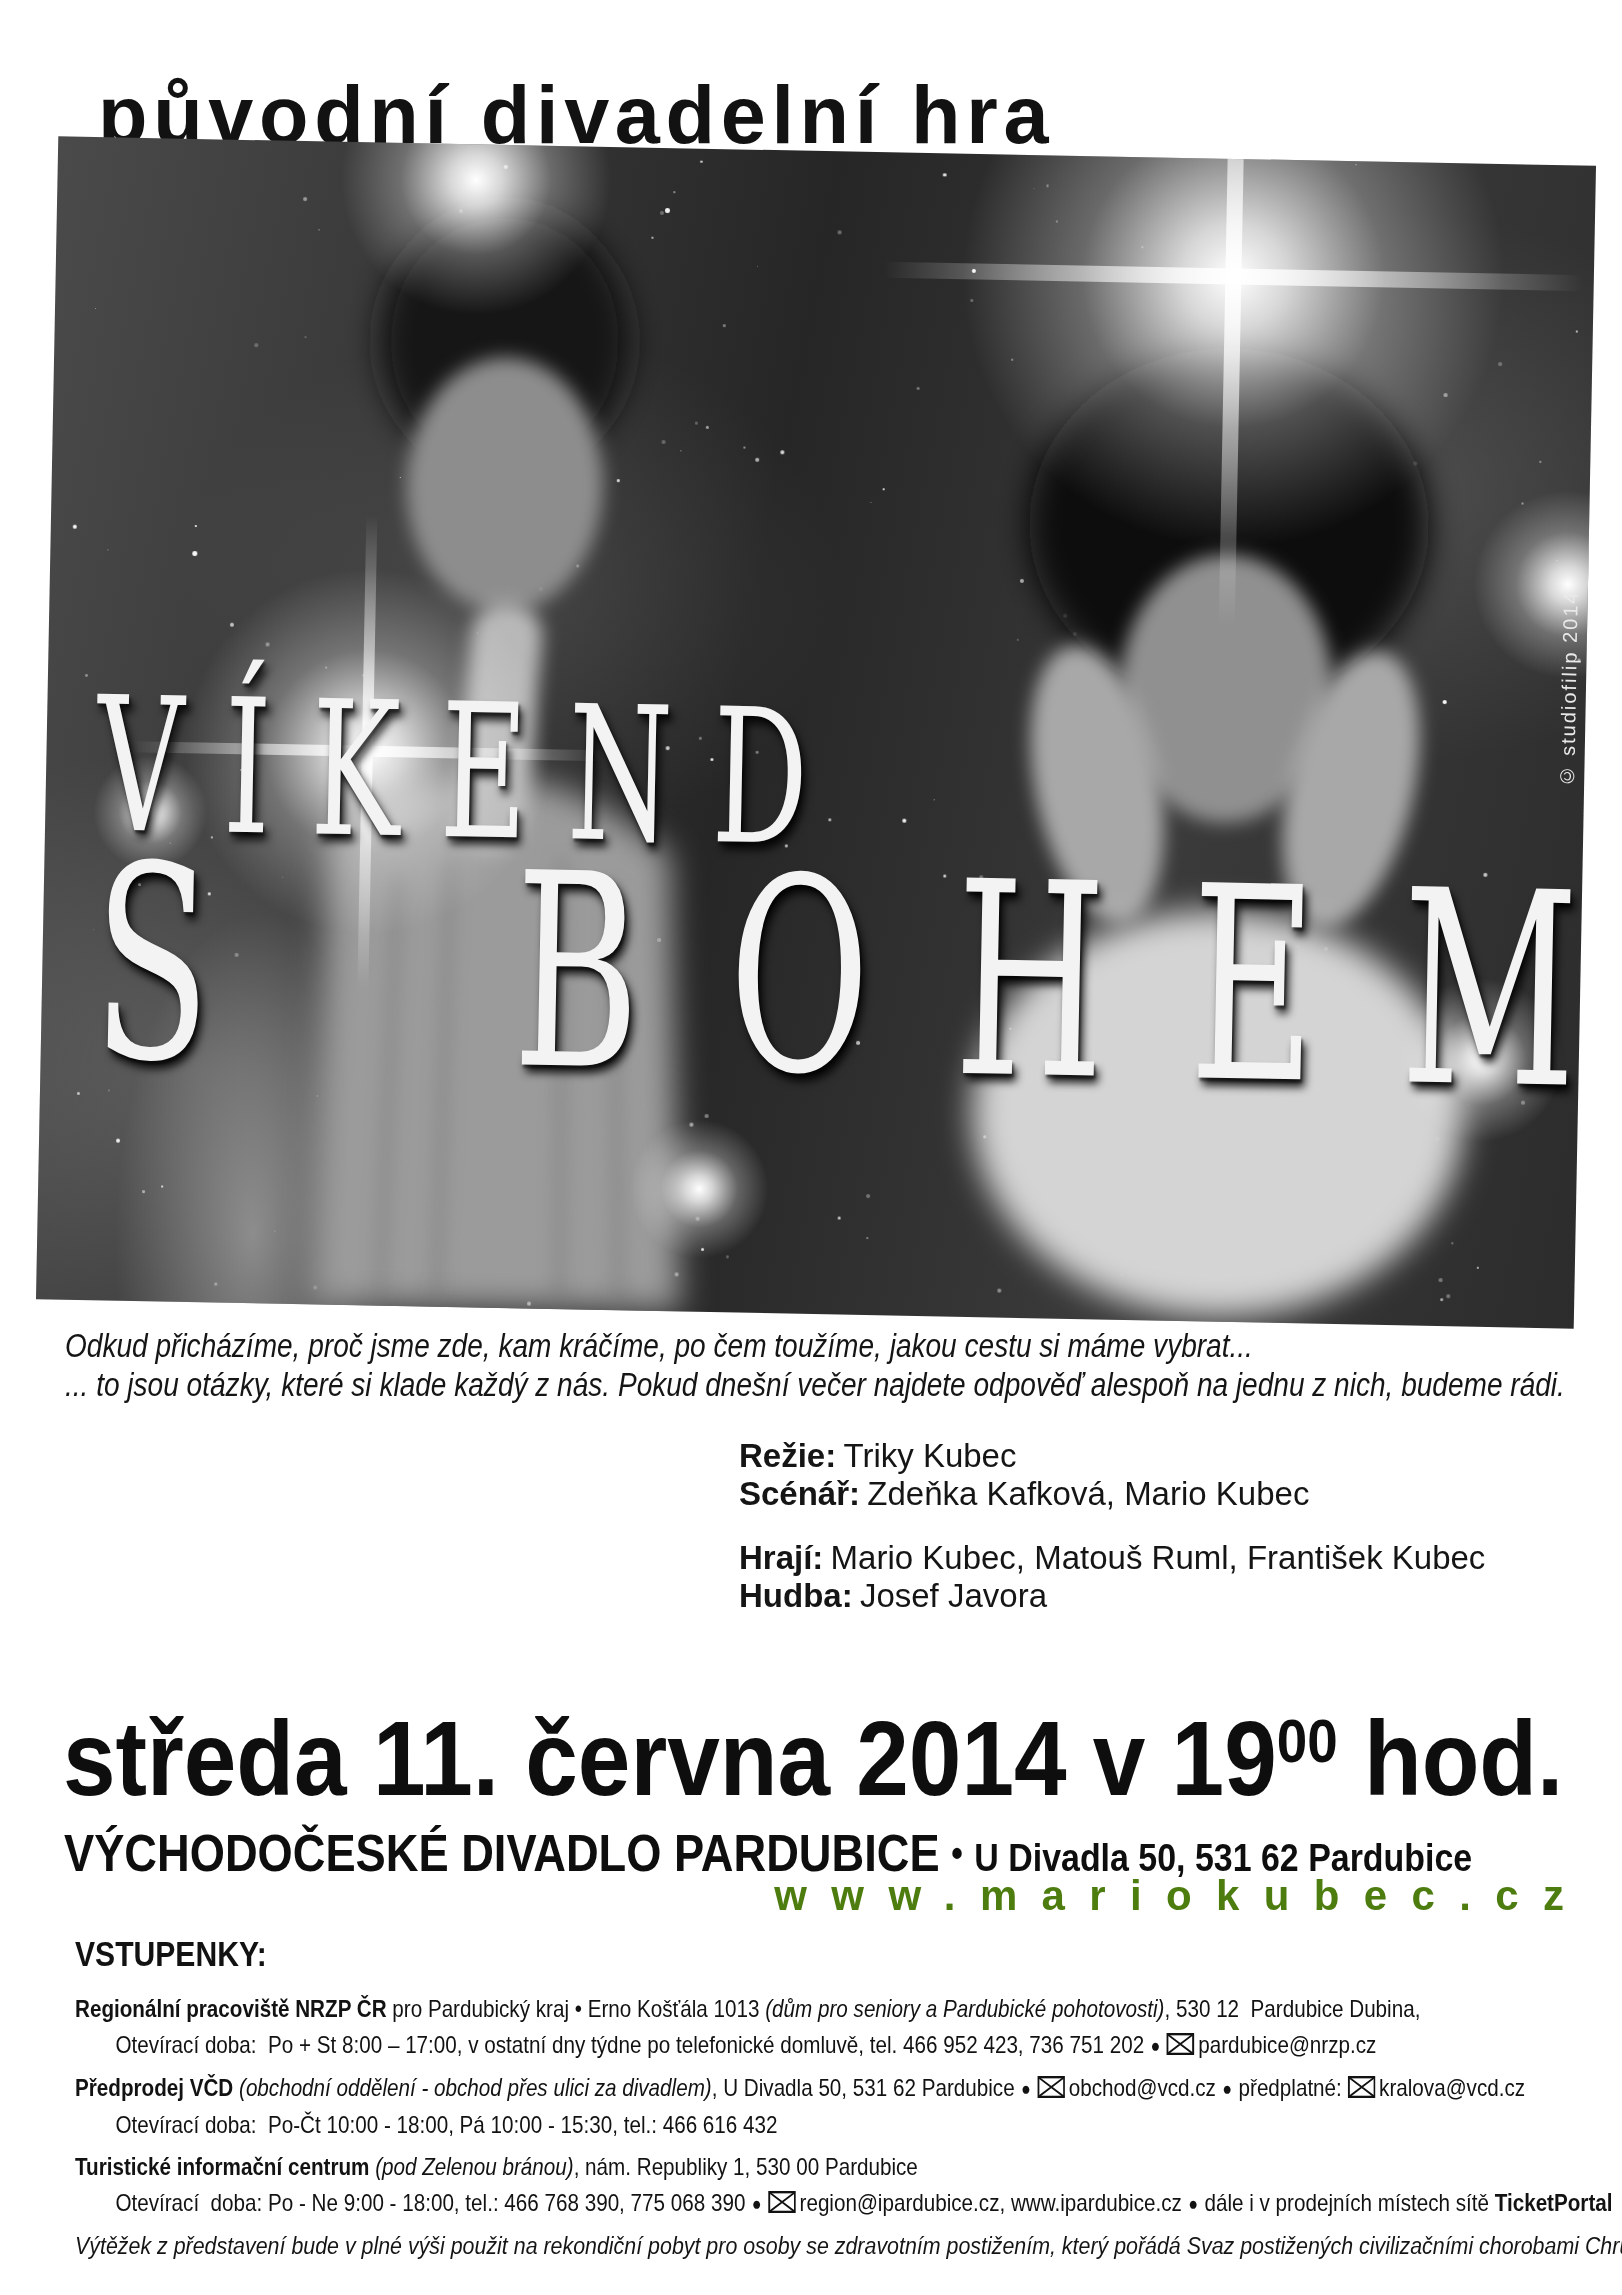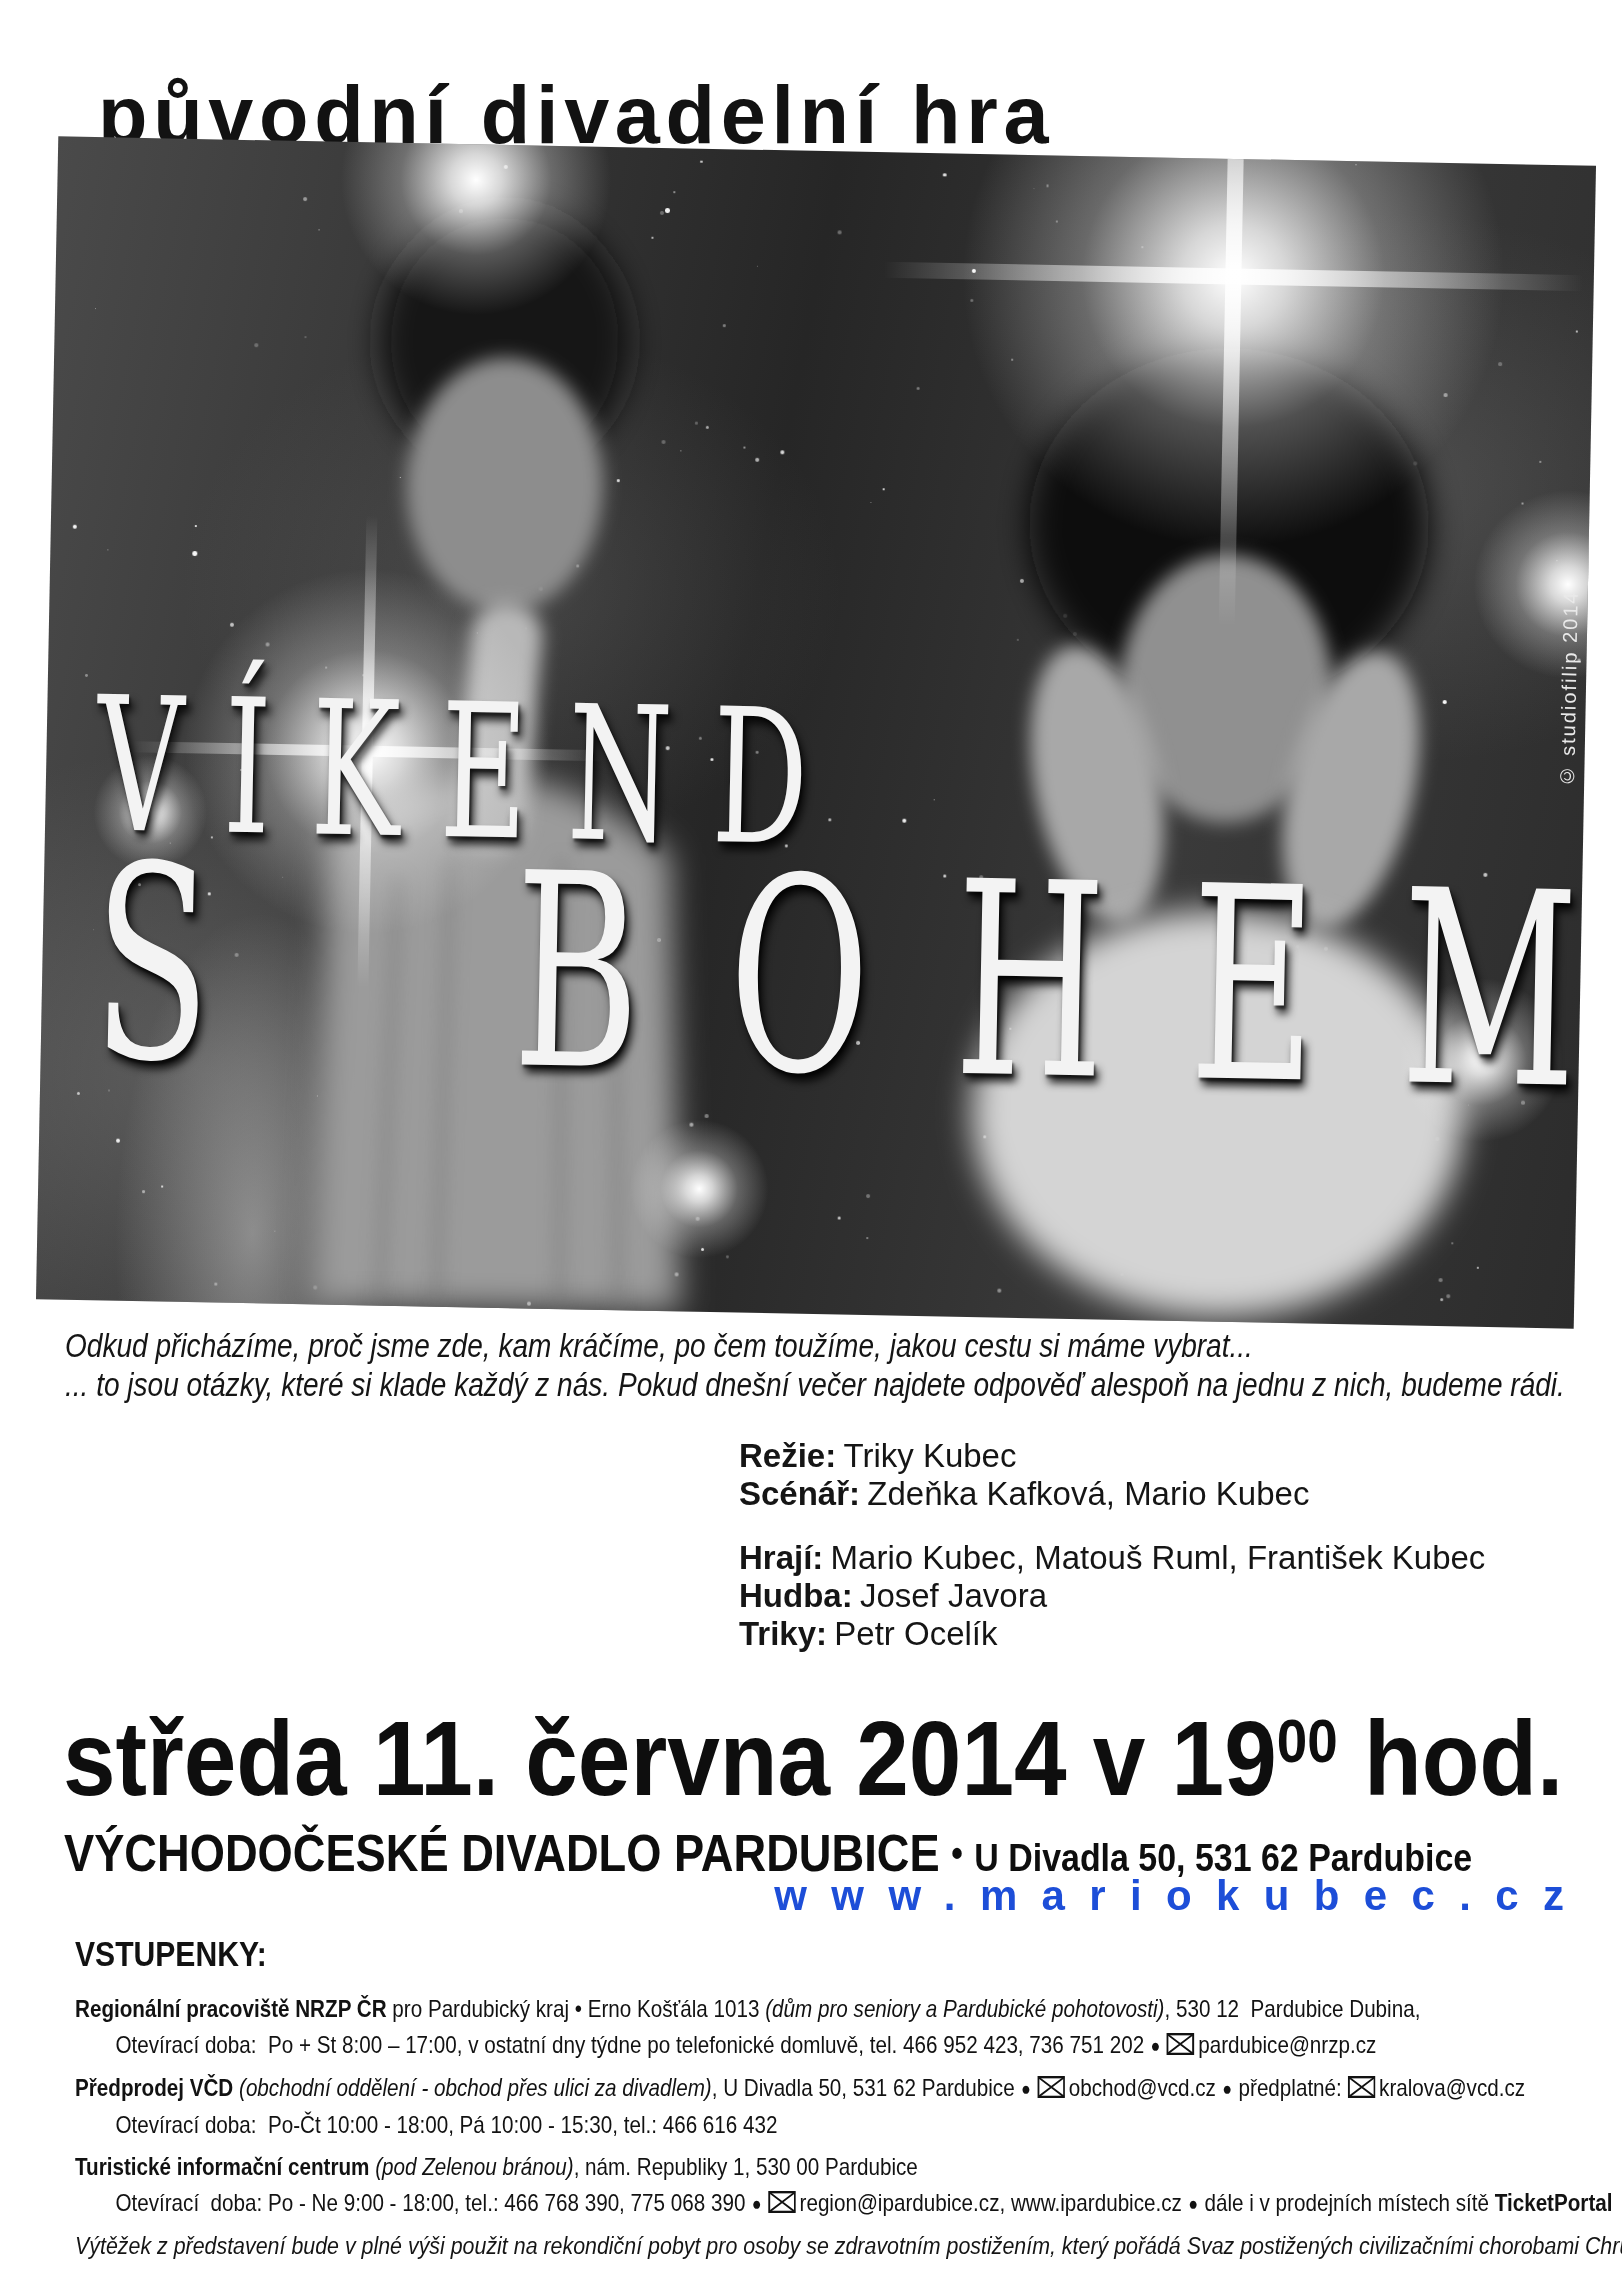--- a/index.html
+++ b/index.html
@@ -63,21 +63,21 @@
   .date-line{position:absolute;left:63px;top:1706px;font-size:105px;font-weight:bold;
              line-height:1;white-space:nowrap;transform:scaleX(0.90);transform-origin:left top;
              color:#0e0e0e;}
   .date-line .sup{font-size:0.58em;position:relative;top:-0.55em;}
   .venue-line{position:absolute;left:64px;top:1823px;white-space:nowrap;font-weight:bold;
               transform:scaleX(0.87);transform-origin:left top;color:#0e0e0e;}
   .venue-name{font-size:52px;}
   .venue-bullet{font-size:38px;margin:0 0.35em;vertical-align:0.12em;}
   .venue-address{font-size:39px;}
   .website{position:absolute;right:59px;top:1872px;font-size:42px;font-weight:bold;
-           letter-spacing:0.58em;margin-right:-0.58em;white-space:nowrap;color:#1d4ed8;}
+           letter-spacing:0.58em;margin-right:-0.58em;white-space:nowrap;color:#4d7c0f;}
 
   
   .tickets{position:absolute;left:75px;top:1934px;width:1799px;
            transform:scaleX(0.86);transform-origin:left top;color:#121212;}
   .tickets-heading{font-size:35px;font-weight:bold;margin-bottom:17px;}
   .ticket-entry{margin-bottom:6.5px;}
   .t-line{font-size:24px;line-height:36px;white-space:pre-wrap;}
   .t-line.indent{padding-left:47px;}
   .t-name{font-weight:bold;}
   .t-it{font-style:italic;}
@@ -319,21 +319,20 @@
 <div class="intro">
     <div>Odkud přicházíme, proč jsme zde, kam kráčíme, po čem toužíme, jakou cestu si máme vybrat...</div>
     <div>... to jsou otázky, které si klade každý z nás. Pokud dnešní večer najdete odpověď alespoň na jednu z nich, budeme rádi.</div>
   </div>
 
 <div class="credits">
     <div class="credit-row"><span class="lbl">Režie:</span><span class="val">Triky Kubec</span></div>
     <div class="credit-row"><span class="lbl">Scénář:</span><span class="val">Zdeňka Kafková, Mario Kubec</span></div>
     <div class="credit-row gap"><span class="lbl">Hrají:</span><span class="val">Mario Kubec, Matouš Ruml, František Kubec</span></div>
     <div class="credit-row"><span class="lbl">Hudba:</span><span class="val">Josef Javora</span></div>
-    <div class="credit-row"><span class="lbl">Triky:</span><span class="val">Petr Ocelík</span></div>
   </div>
 
 <div class="date-line"><span>středa 11. června 2014 v 19</span><span class="sup">00</span><span> hod.</span></div>
 
 <div class="venue-line"><span class="venue-name">VÝCHODOČESKÉ DIVADLO PARDUBICE</span><span class="venue-bullet">•</span><span class="venue-address">U Divadla 50, 531 62 Pardubice</span></div>
 
 <div class="website">www.mariokubec.cz</div>
 
 <div class="tickets">
   <div class="tickets-heading">VSTUPENKY:</div>

